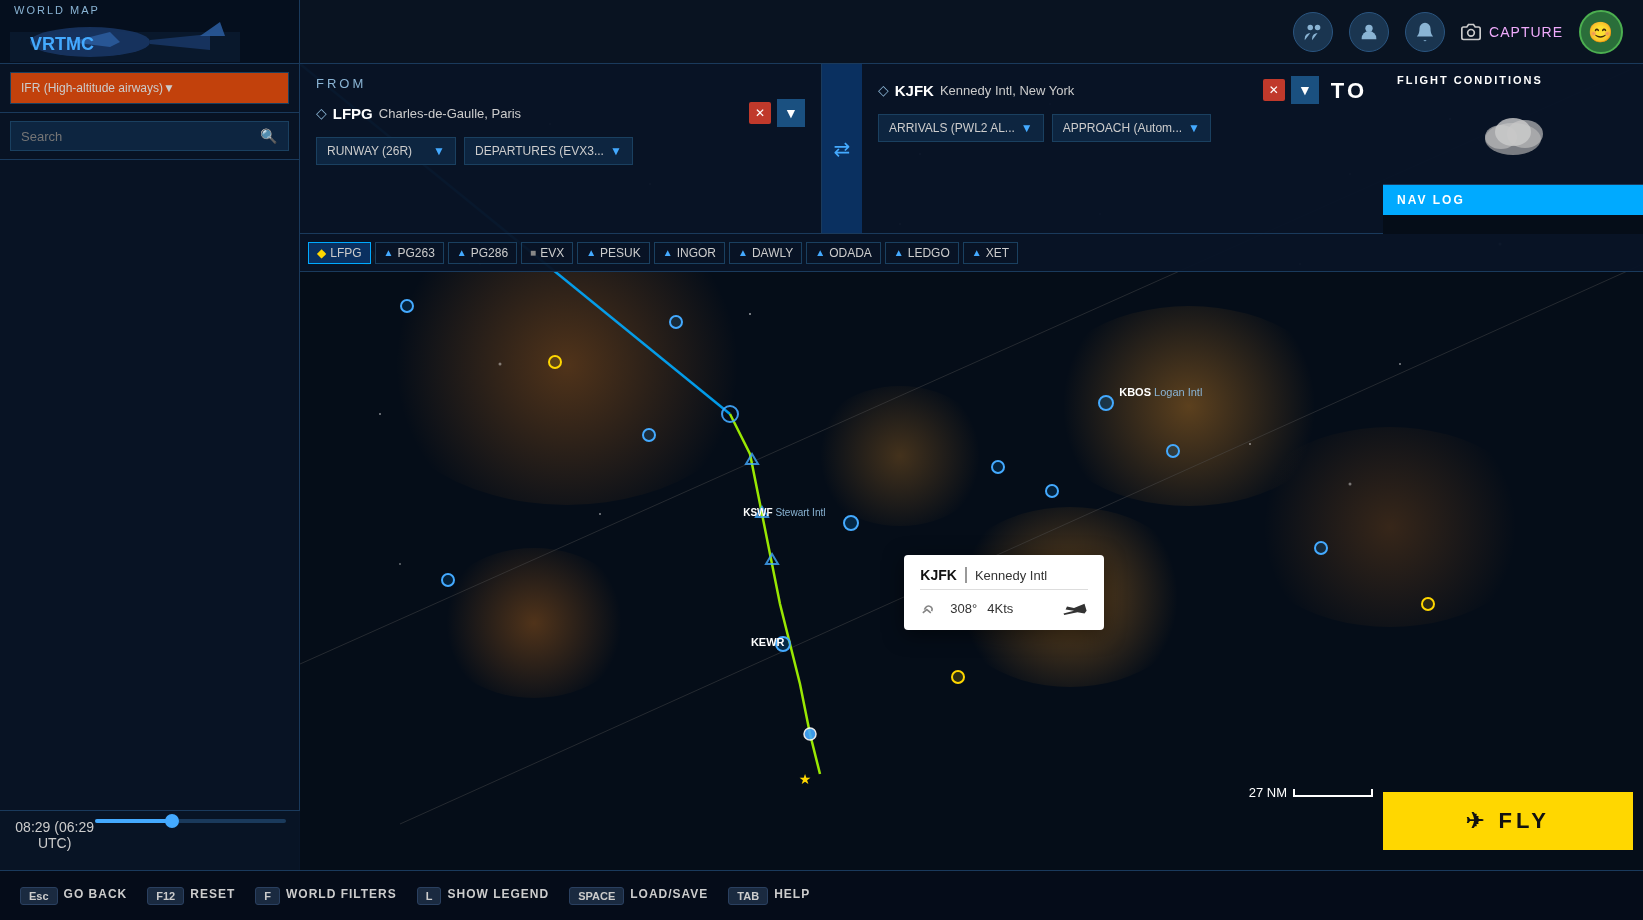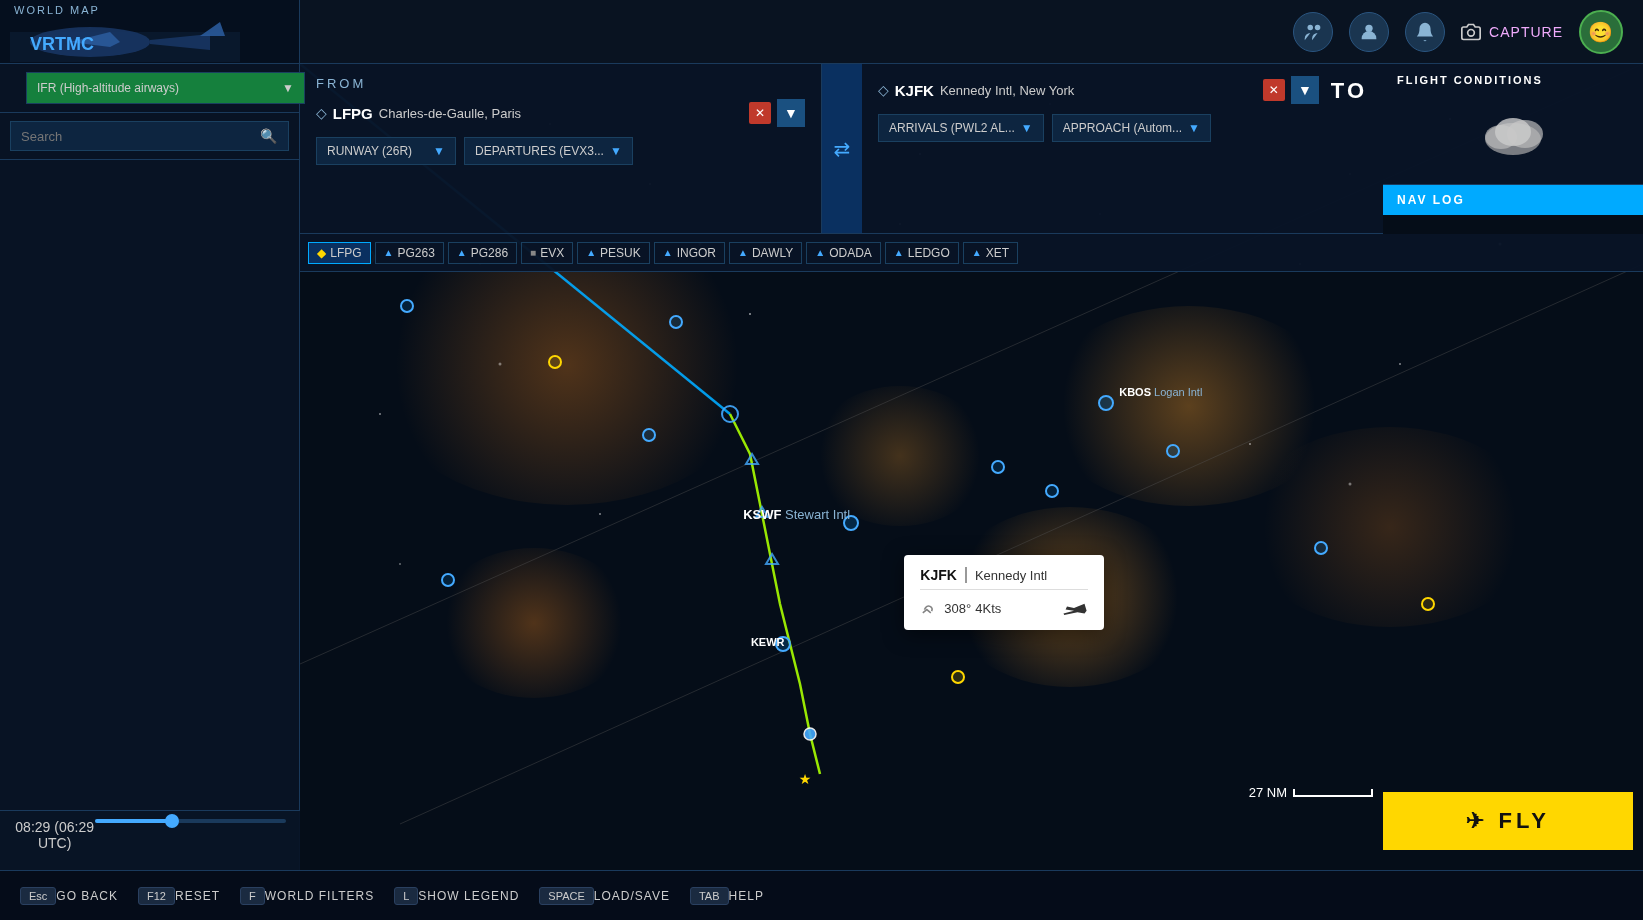--- a/index.html
+++ b/index.html
@@ -290,30 +290,29 @@
       z-index: 100;
       border-right: 1px solid #1a3a5c;
     }
     
     .airways-row {
       padding: 8px 10px;
       border-bottom: 1px solid #1a3a5c;
     }
     .airways-select {
       width: 100%;
-      background: #15803d;
+      background: #c2410c;
       border: 1px solid #1a4060;
       color: #ccc;
       padding: 8px 10px;
       font-size: 12px;
       display: flex;
       align-items: center;
-      justify-content: space-between;
-      cursor: pointer;
-      margin-left: 16px;
+      justify-content: flex-start;
+      cursor: pointer;
     }
     .search-area {
       padding: 8px 10px;
       border-bottom: 1px solid #1a3a5c;
     }
     .search-box {
       width: 100%;
       background: #0d2540;
       border: 1px solid #1a4060;
       display: flex;
@@ -375,21 +374,21 @@
       font-weight: bold;
       font-size: 14px;
       color: #111;
       border-right: 2px solid #999;
       padding-right: 8px;
     }
     .popup-name { font-size: 13px; color: #333; }
     .popup-wind-row {
       display: flex;
       align-items: center;
-      gap: 4px;
+      gap: 10px;
       font-size: 13px;
       color: #333;
     }
 
     
     .scale-indicator {
       position: absolute;
       bottom: 70px;
       right: 270px;
       display: flex;
@@ -482,23 +481,24 @@
       background: rgba(5,12,25,0.98);
       border-top: 1px solid #1a3a5c;
       display: flex;
       align-items: center;
       gap: 20px;
       padding: 0 20px;
       z-index: 200;
     }
     .hotkey-item {
       display: flex;
-      align-items: center;
+      gap: 6px;
       font-size: 12px;
       color: #aaa;
+      font-weight: bold;
     }
     .hotkey-key {
       background: #1a2a40;
       border: 1px solid #2a4060;
       border-radius: 3px;
       padding: 2px 8px;
       font-size: 11px;
       color: #ccc;
     }
     .hotkey-label {
@@ -771,21 +771,21 @@
     <circle cx="510" cy="670" r="6" fill="#4af" stroke="#fff" stroke-width="1.5" opacity="0.9"></circle>
 
     <text x="505" y="720" fill="#ffd700" font-size="14" text-anchor="middle">★</text>
 
   </svg>
 
   <div style="position:absolute;left:60%;top:42%;width:16px;height:16px;border-radius:50%;border:2px solid #4af;background:rgba(0,150,255,0.2);transform:translate(-50%,-50%);z-index:20;"></div>
   <div style="position:absolute;left:61%;top:40%;color:#8ab4d4;font-size:11px;z-index:21;white-space:nowrap;"><span style="font-weight:bold;color:#fff;">KBOS</span> Logan Intl</div>
 
   <div style="position:absolute;left:41%;top:57%;width:16px;height:16px;border-radius:50%;border:2px solid #4af;background:rgba(0,150,255,0.2);transform:translate(-50%,-50%);z-index:20;"></div>
-  <div style="position:absolute;left:33%;top:55%;color:#8ab4d4;font-size:13px;z-index:21;white-space:nowrap;"><span style="font-weight:bold;color:#fff;">KSWF</span> Stewart Intl</div>
+  <div style="position:absolute;left:33%;top:55%;color:#8ab4d4;font-size:10px;z-index:21;white-space:nowrap;"><span style="font-weight:bold;color:#fff;">KSWF</span> Stewart Intl</div>
 
   <div style="position:absolute;left:36%;top:72%;width:16px;height:16px;border-radius:50%;border:2px solid #4af;background:rgba(0,150,255,0.2);transform:translate(-50%,-50%);z-index:20;"></div>
   <div style="position:absolute;left:30%;top:71%;color:#8ab4d4;font-size:11px;z-index:21;white-space:nowrap;padding-left:48px;"><span style="font-weight:bold;color:#fff;">KEWR</span></div>
 
   <div style="position:absolute;left:65%;top:48%;width:14px;height:14px;border-radius:50%;border:2px solid #4af;background:rgba(0,150,255,0.15);transform:translate(-50%,-50%);z-index:20;"></div>
   <div style="position:absolute;left:52%;top:50%;width:14px;height:14px;border-radius:50%;border:2px solid #4af;background:rgba(0,150,255,0.15);transform:translate(-50%,-50%);z-index:20;"></div>
   <div style="position:absolute;left:56%;top:53%;width:14px;height:14px;border-radius:50%;border:2px solid #4af;background:rgba(0,150,255,0.15);transform:translate(-50%,-50%);z-index:20;"></div>
   <div style="position:absolute;left:28%;top:32%;width:14px;height:14px;border-radius:50%;border:2px solid #4af;background:rgba(0,150,255,0.15);transform:translate(-50%,-50%);z-index:20;"></div>
   <div style="position:absolute;left:8%;top:30%;width:14px;height:14px;border-radius:50%;border:2px solid #4af;background:rgba(0,150,255,0.15);transform:translate(-50%,-50%);z-index:20;"></div>
   <div style="position:absolute;left:19%;top:37%;width:14px;height:14px;border-radius:50%;border:2px solid #ffd700;background:rgba(255,220,0,0.1);transform:translate(-50%,-50%);z-index:20;"></div>

